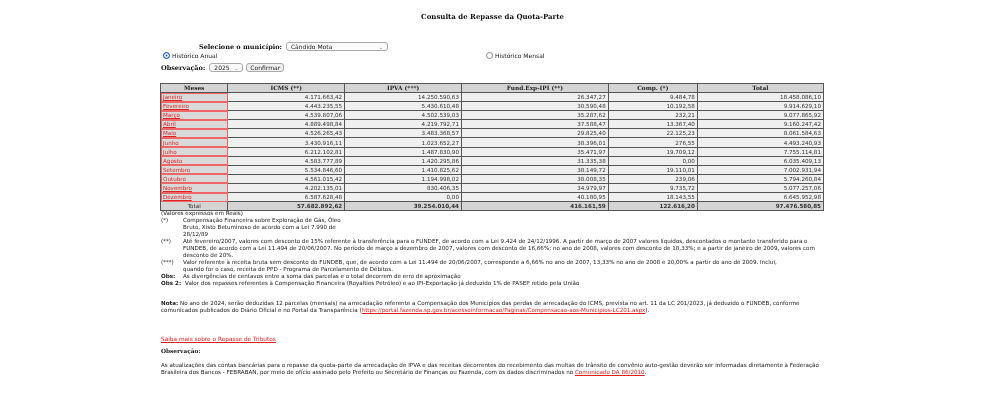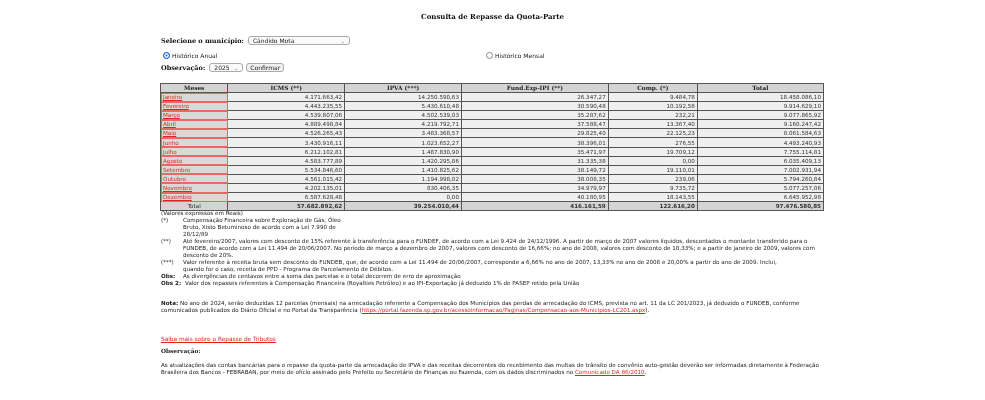--- a/index.html
+++ b/index.html
@@ -62,21 +62,21 @@
 
   .saiba { position: absolute; left: 161px; top: 336px; font-size: 5.8px; }
   .observ-title { position: absolute; left: 161px; top: 348px; font-weight: bold; font-size: 5.8px; font-family: "DejaVu Serif", serif; }
   .observ { position: absolute; left: 161px; top: 362px; width: 675px; font-size: 5.6px; line-height: 7px; }
 </style>
 </head>
 <body>
 
 <div class="title">Consulta de Repasse da Quota-Parte</div>
 
-<div class="form-row" style="top:36px;">
+<div class="form-row" style="top:42px;margin-left:38px;">
   <span class="lbl">Selecione o município:</span>
   <div class="select" style="width:102px;">
     <span>Cândido Mota</span>
     <span class="chev">⌄</span>
   </div>
 </div>
 
 <div class="radio" style="left:163px; top:52px;">
   <span class="dot on"></span>
   <span>Histórico Anual</span>

